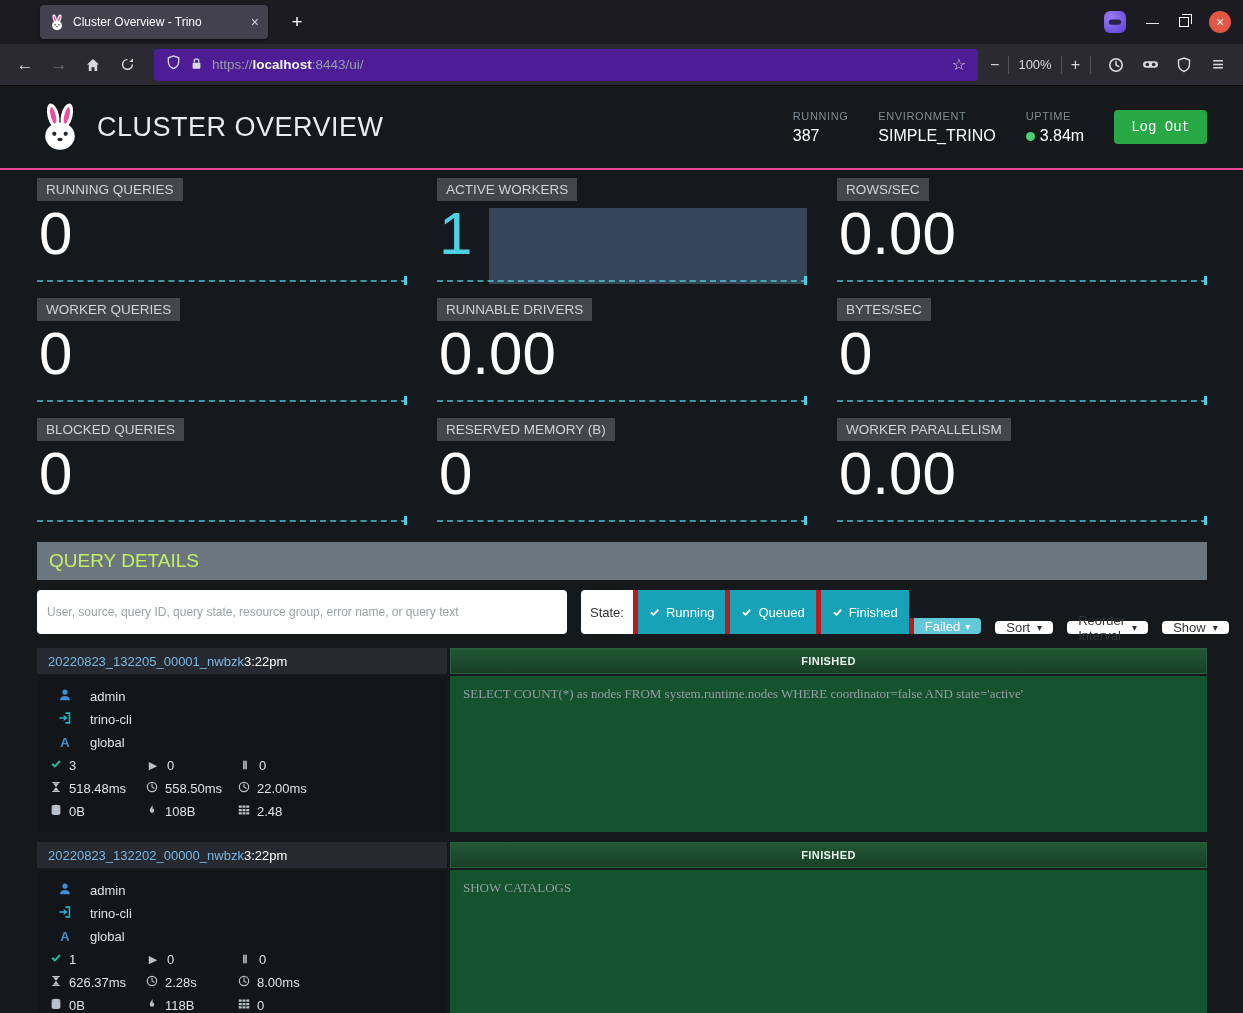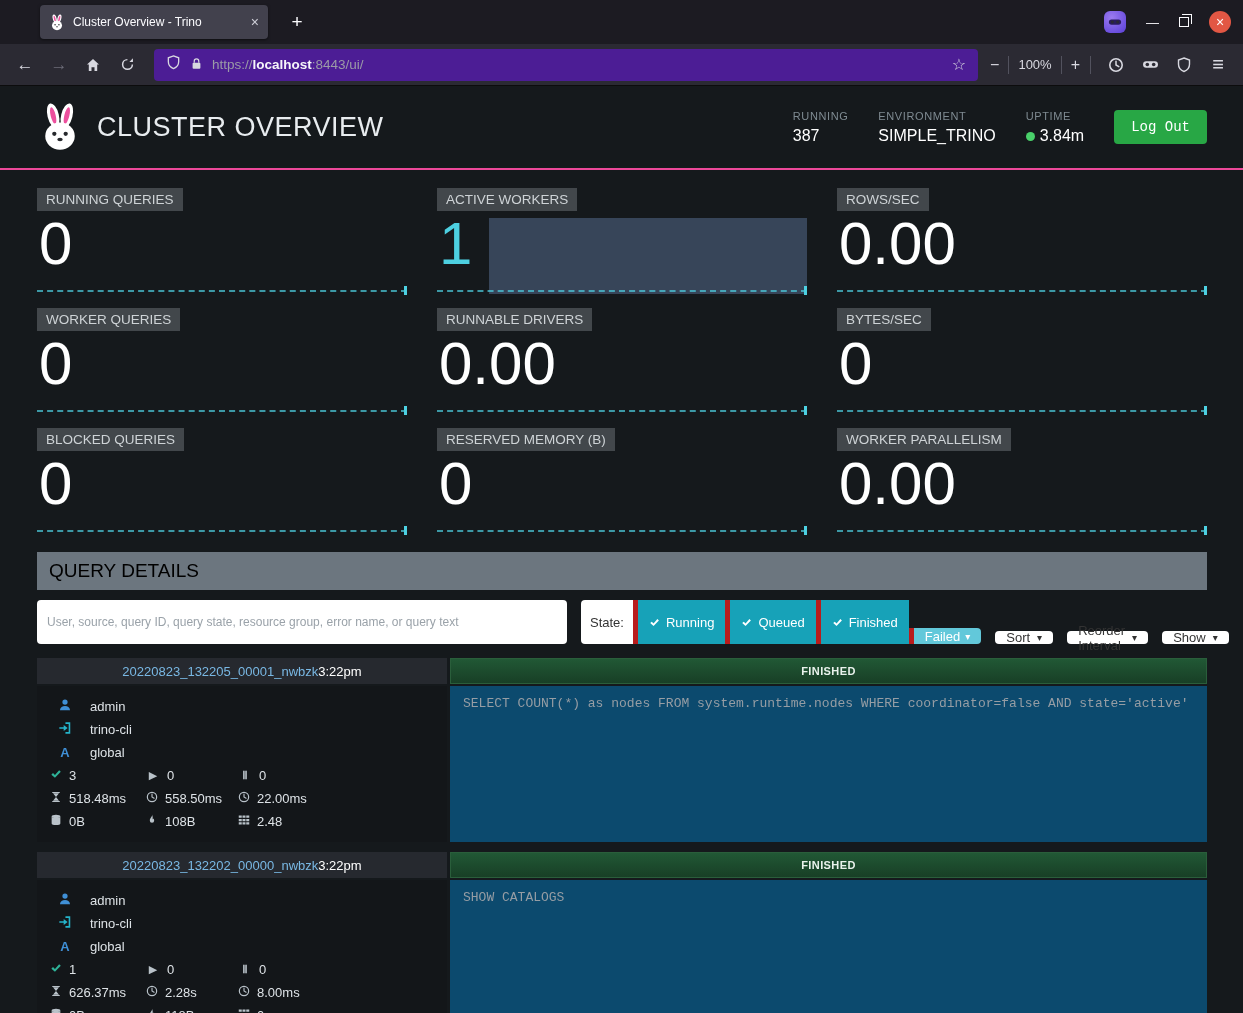--- a/index.html
+++ b/index.html
@@ -36,57 +36,57 @@
   .logo{width:46px;height:50px;flex:0 0 auto;}
   .app-title{margin-left:14px;font-size:27px;color:#e8ecef;letter-spacing:.5px;}
   .hstats{margin-left:auto;display:flex;gap:30px;align-items:center;}
   .hstat{display:flex;flex-direction:column;gap:5px;}
   .hstat .lbl{font-size:11px;color:#7f8b92;letter-spacing:.6px;}
   .hstat .val{font-size:16px;color:#fff;}
   .dot{display:inline-block;width:9px;height:9px;border-radius:50%;background:#49d06a;margin-right:5px;}
   .logout{margin-left:30px;background:#28a745;color:#fff;border:none;font-size:14px;padding:9px 17px;border-radius:4px;font-family:Liberation Mono, monospace;}
 
   
-  .metrics{display:grid;grid-template-columns:1fr 1fr 1fr;gap:14px 30px;padding:18px 36px 14px 37px;}
+  .metrics{display:grid;grid-template-columns:1fr 1fr 1fr;gap:14px 30px;padding:8px 36px 14px 37px;}
   .card{position:relative;height:106px;}
   .chip{position:absolute;top:0;left:0;background:#42474b;color:#ced3d6;font-size:13.5px;padding:4px 9px;}
   .mval{position:absolute;top:24px;left:2px;font-size:60px;line-height:1.05;color:#fff;z-index:1;}
   .mval.cyan{color:#4dd0e1;}
   .spark{position:absolute;left:0;right:0;bottom:2px;height:0;border-bottom:2px dashed rgba(77,208,225,.7);}
   .spark::after{content:"";position:absolute;right:0;bottom:-5px;width:3px;height:9px;background:#4dd0e1;}
   .fill{position:absolute;left:52px;right:0;top:30px;bottom:0;background:#3b4a60;opacity:.9;z-index:0;}
 
   
   .qd{margin:4px 36px 0 37px;}
-  .qd-title{background:#6c767f;color:#000000;font-size:19px;padding:8px 12px;}
+  .qd-title{background:#6c767f;color:#bef264;font-size:19px;padding:8px 12px;}
   .qd-toolbar{display:flex;margin-top:10px;gap:14px;height:44px;align-items:stretch;}
   .search{flex:0 0 530px;background:#fff;border:none;border-radius:4px;font-size:12px;color:#444;padding:0 10px;font-family:inherit;}
   .search::placeholder{color:#9aa2a9;}
   .grp{display:flex;}
   .addon{background:#fff;color:#333;font-size:13px;display:flex;align-items:center;padding:0 9px;border-radius:4px 0 0 4px;}
   .fbtn{background:#17a2b8;color:#fff;font-size:13px;display:flex;align-items:center;gap:6px;padding:0 11px;border-left:5px solid #b91c1c;}
   .fbtn .ic{width:11px;height:11px;}
   .fbtn.failed{background:#62c8da;border-radius:0 4px 4px 0;gap:5px;margin-top:28px;}
   .wbtn{background:#fff;color:#333;font-size:13px;display:flex;align-items:center;gap:7px;padding:0 11px;border-radius:4px;margin-top:31px;}
   .caret{font-size:10px;}
 
   
   .query{margin:14px 36px 0 37px;}
   .query + .query{margin-top:10px;}
   .q-top{display:flex;gap:3px;height:26px;}
-  .q-idrow{width:410px;background:#26292f;display:flex;align-items:center;justify-content:center;padding:0 11px;}
+  .q-idrow{width:410px;background:#26292f;display:flex;align-items:center;justify-content:flex-start;padding:0 11px;}
   .q-id{color:#79b8e4;font-size:13px;}
   .q-time{color:#fff;font-size:13px;}
   .q-status{flex:1;background:linear-gradient(#215835,#183f26);border:1px solid #2a5e3b;color:#e9f2ec;font-size:11px;font-weight:bold;display:flex;align-items:center;justify-content:center;letter-spacing:.4px;}
   .q-bottom{display:flex;gap:3px;margin-top:2px;min-height:143px;}
   .q-meta{width:410px;background:#131619;padding:9px 13px;color:#dde2e6;font-size:13px;}
   .meta-line{height:23px;display:flex;align-items:center;gap:18px;margin-left:8px;}
   .stats-grid{display:grid;grid-template-columns:96px 92px 1fr;}
   .stat{height:23px;display:flex;align-items:center;gap:7px;}
-  .q-sql{flex:1;background:#0c4a6e;color:#969da4;font-family:Liberation Mono, monospace;font-size:13px;padding:9px 13px;line-height:1.4;}
+  .q-sql{flex:1;background:#14532d;color:#969da4;font-family:Liberation Serif, serif;font-size:13px;padding:9px 13px;line-height:1.4;}
   .ic14{width:14px;height:14px;flex:0 0 14px;}
   .ic12{width:12px;height:12px;flex:0 0 12px;}
   .c-user{color:#3f8fd6;}
   .c-src{color:#25b3c9;}
   .c-grp{color:#3f8fd6;font-weight:bold;font-size:13px;width:14px;text-align:center;}
   .c-check{color:#2eb398;}
   .c-stat{color:#b9c2c9;}
   .glyph{font-size:11px;width:14px;text-align:center;color:#b9c2c9;}
 </style>
 </head>

